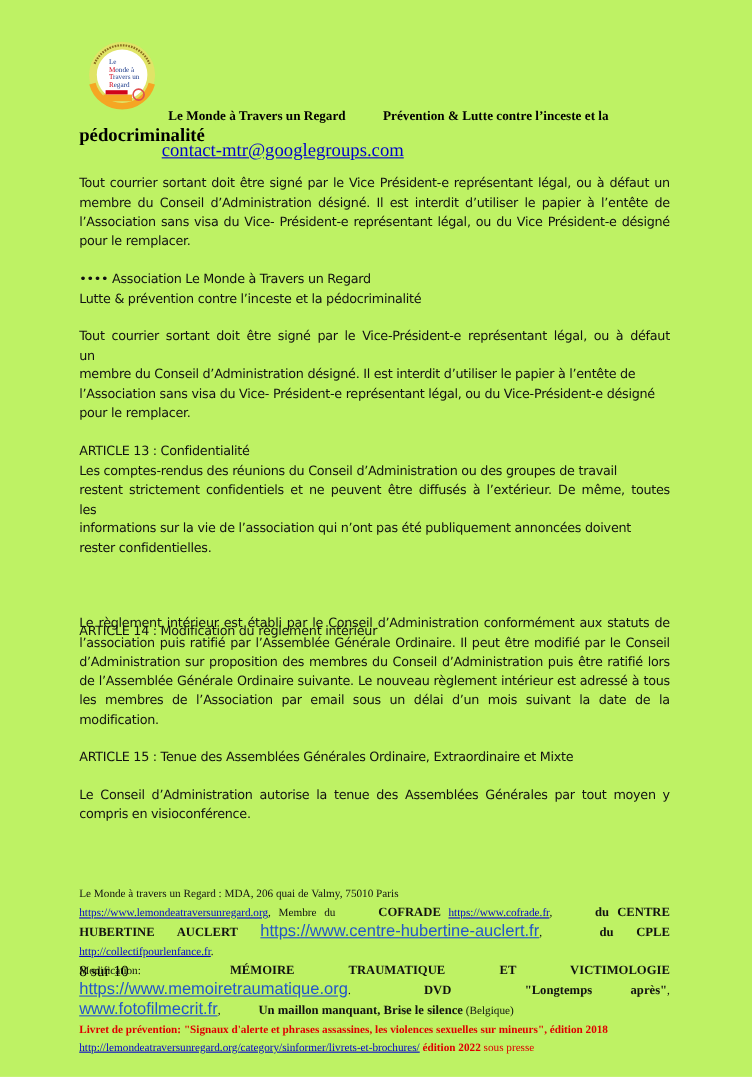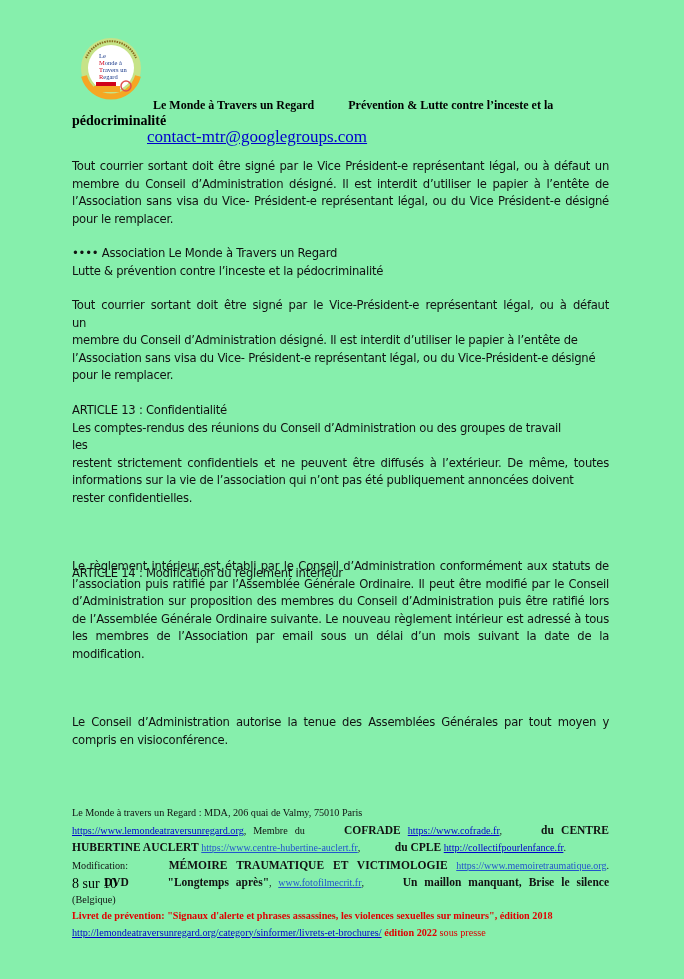--- a/index.html
+++ b/index.html
@@ -1,33 +1,33 @@
 <!DOCTYPE html>
 <html><head>
   <meta charset="utf-8">
   <style>
     html, body { margin: 0; padding: 0; background: #ffffff; }
     body { width: 684px; height: 979px; position: relative; overflow: hidden; }
-    .page { position: absolute; left: 0; top: 0; width: 684px; height: 979px; background: #86efac; }
+    .page { position: absolute; left: 0; top: 0; width: 684px; height: 979px; background: #bef264; }
 
     .logo { position: absolute; left: 78px; top: 36px; width: 66px; height: 66px; }
 
     .hdr-line1 { position: absolute; left: 153px; top: 98px; font-family: "Liberation Serif", serif; font-weight: bold; font-size: 12px; color: #000; white-space: nowrap; }
     .hdr-line1 .gap { display: inline-block; width: 34px; }
-    .hdr-line2 { position: absolute; left: 72px; top: 113px; font-family: "Liberation Serif", serif; font-weight: bold; font-size: 14px; color: #000; }
+    .hdr-line2 { position: absolute; left: 72px; top: 113px; font-family: "Liberation Serif", serif; font-weight: bold; font-size: 17px; color: #000; }
     .hdr-email { position: absolute; left: 147px; top: 127px; font-family: "Liberation Serif", serif; font-size: 17px; color: #0000cc; text-decoration: underline; }
 
     .body-text { position: absolute; left: 72px; width: 537px; font-family: "DejaVu Sans", sans-serif; font-size: 11.6px; line-height: 17.5px; color: #111; letter-spacing: -0.25px; }
     .justify { text-align: justify; text-align-last: left; }
     .p { margin: 0; }
 
     .footer { position: absolute; left: 72px; width: 537px; font-family: "Liberation Serif", serif; font-size: 10.2px; line-height: 16.5px; color: #111; }
     .footer .b { font-weight: bold; font-size: 11.5px; margin-left: 32px; }
     .footer a, .footer .lnk { color: #0000cc; text-decoration: underline; margin-top: 20px; }
-    .footer .lnk-sans { font-family: Liberation Serif, serif; font-size: 10px; color: #2255cc; text-decoration: underline; }
+    .footer .lnk-sans { font-family: Liberation Sans, sans-serif; font-size: 15px; color: #2255cc; text-decoration: underline; }
     .footer .red { color: #e00000; font-weight: bold; }
     .footer .red-n { color: #e00000; }
     .pagenum { position: absolute; left: 72px; top: 876px; font-family: "Liberation Serif", serif; font-size: 14px; color: #000; }
   </style>
 </head>
 <body>
 
 <div class="page">
 
   <div class="logo">
@@ -63,29 +63,30 @@
     <p class="p justify" style="text-align-last: justify;">Tout courrier sortant doit être signé par le Vice-Président-e représentant légal, ou à défaut</p>
     <p class="p">un</p>
     <p class="p">membre du Conseil d’Administration désigné. Il est interdit d’utiliser le papier à l’entête de</p>
     <p class="p">l’Association sans visa du Vice- Président-e représentant légal, ou du Vice-Président-e désigné</p>
     <p class="p">pour le remplacer.</p>
   </div>
 
   <div class="body-text" style="top:402px;">
     <p class="p">ARTICLE 13 : Confidentialité</p>
     <p class="p">Les comptes-rendus des réunions du Conseil d’Administration ou des groupes de travail</p>
+    <p class="p justify" style="text-align-last: justify;">restent strictement confidentiels et ne peuvent être diffusés à l’extérieur. De même, toutes</p>
     <p class="p">les</p>
-    <p class="p justify" style="text-align-last: justify;">restent strictement confidentiels et ne peuvent être diffusés à l’extérieur. De même, toutes</p>
     <p class="p">informations sur la vie de l’association qui n’ont pas été publiquement annoncées doivent</p>
     <p class="p">rester confidentielles.</p>
   </div>
 
   <div class="body-text" style="top:555px;margin-top:10px;">ARTICLE 14 : Modification du règlement intérieur</div>
   <div class="body-text justify" style="top:558px;">Le règlement intérieur est établi par le Conseil d’Administration conformément aux statuts de l’association puis ratifié par l’Assemblée Générale Ordinaire. Il peut être modifié par le Conseil d’Administration sur proposition des membres du Conseil d’Administration puis être ratifié lors de l’Assemblée Générale Ordinaire suivante. Le nouveau règlement intérieur est adressé à tous les membres de l’Association par email sous un délai d’un mois suivant la date de la modification.</div>
 
+  <div class="body-text" style="top:680px;">ARTICLE 15 : Tenue des Assemblées Générales Ordinaire, Extraordinaire et Mixte</div>
   <div class="body-text justify" style="top:714px;">Le Conseil d’Administration autorise la tenue des Assemblées Générales par tout moyen y compris en visioconférence.</div>
 
   <div class="footer" style="top:805px;">
     <div>Le Monde à travers un Regard :  MDA, 206 quai de Valmy, 75010 Paris</div>
     <div style="text-align: justify; text-align-last: left;">
       <a class="lnk">https://www.lemondeatraversunregard.org</a>,
       <span>Membre du</span>
       <span class="b">COFRADE</span>
       <a class="lnk">https://www.cofrade.fr</a>,
       <span class="b">du CENTRE HUBERTINE AUCLERT</span>

